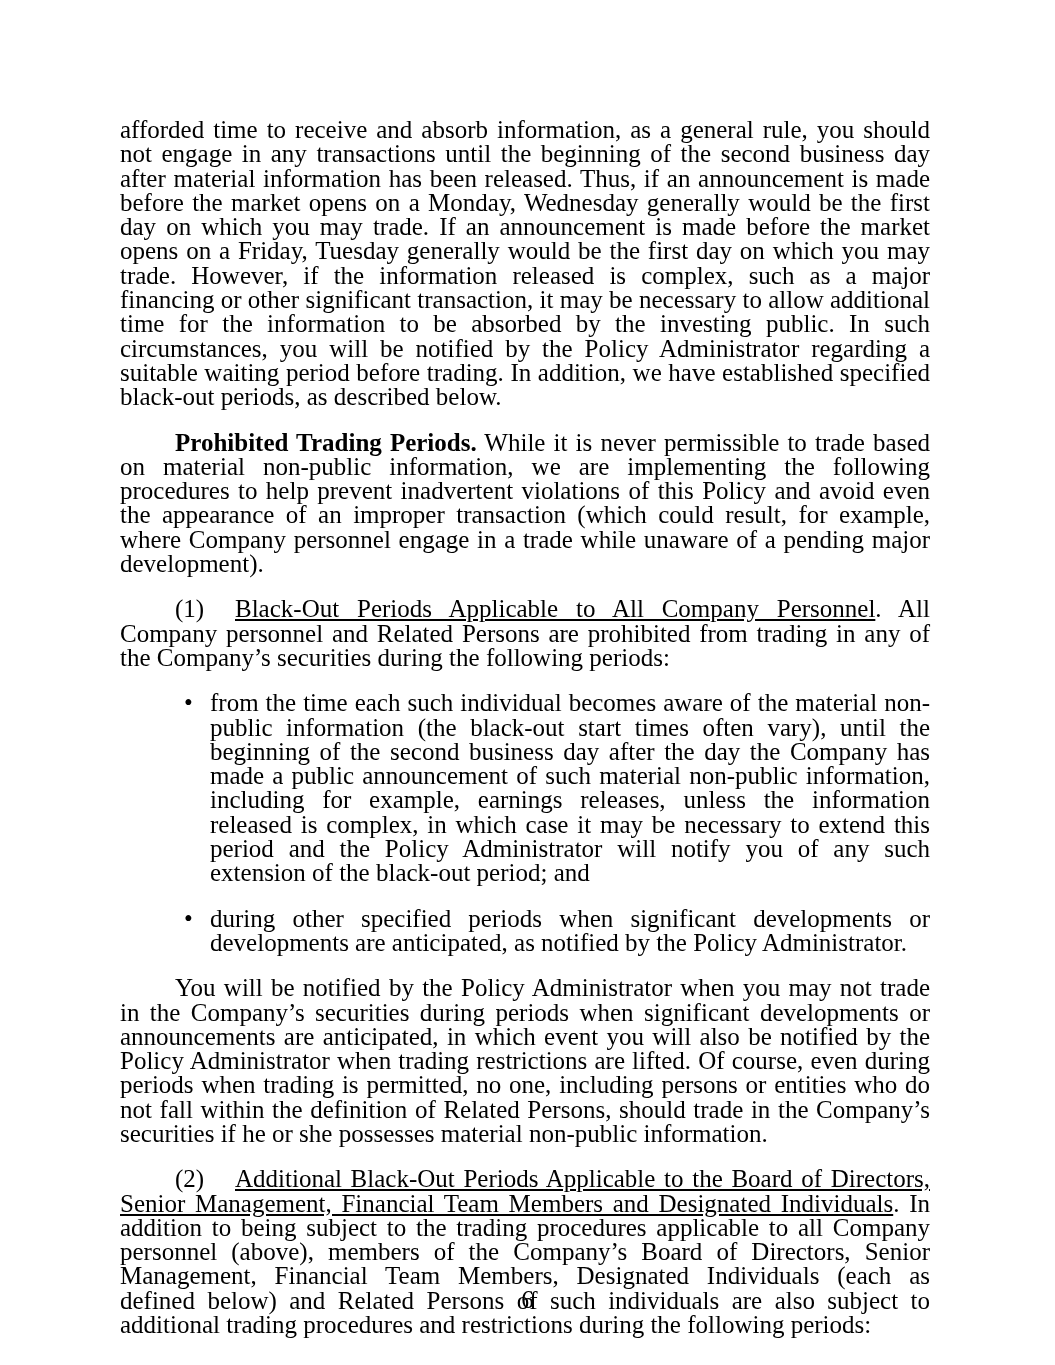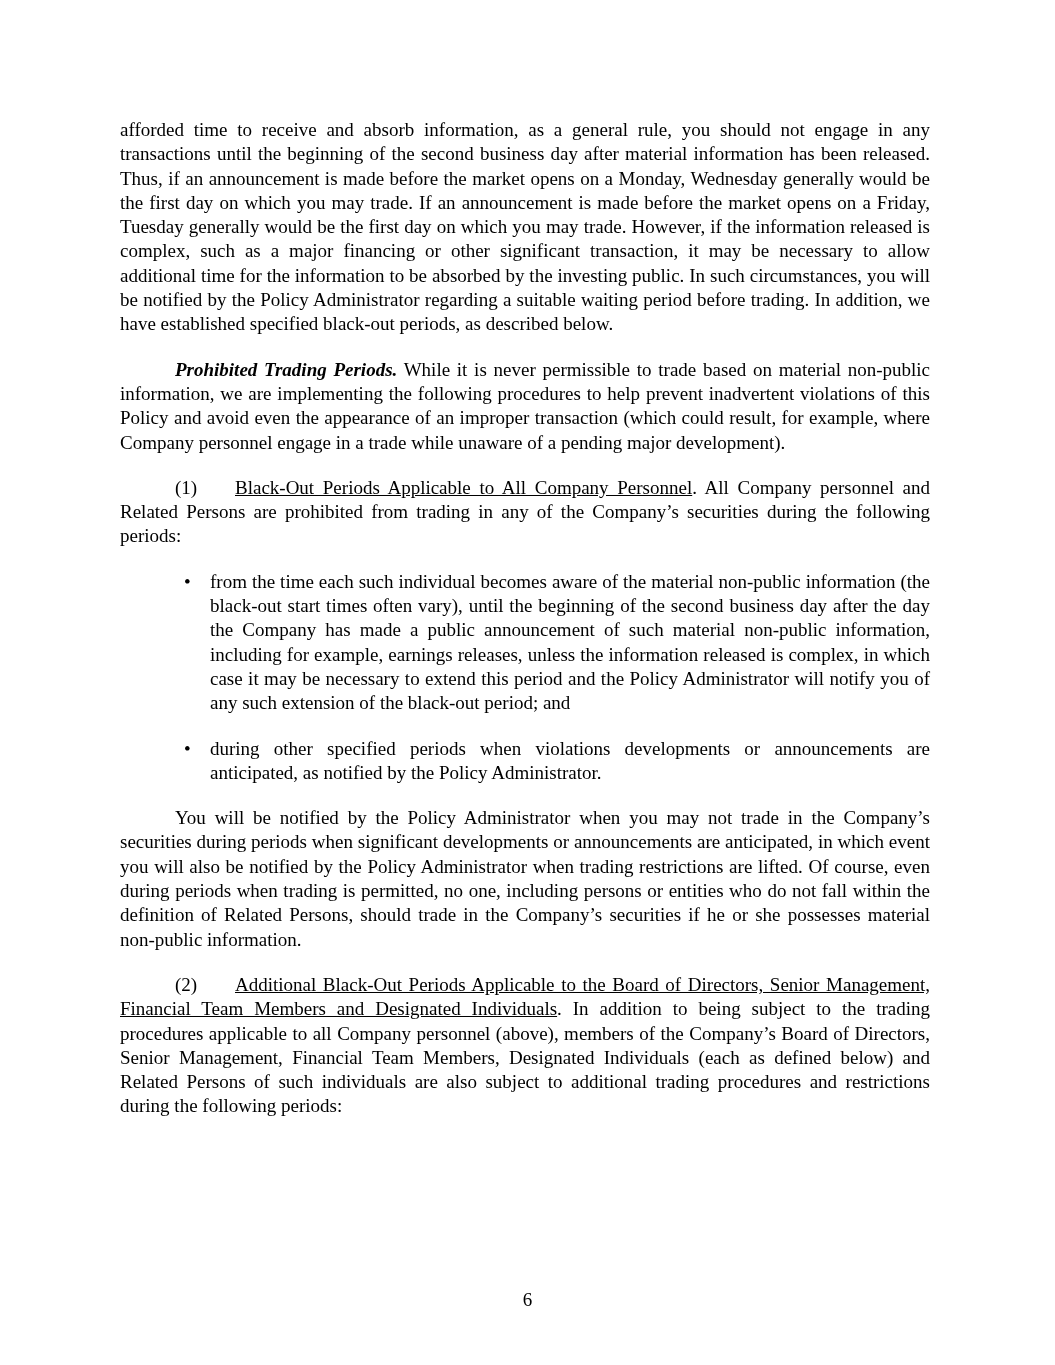--- a/index.html
+++ b/index.html
@@ -7,21 +7,21 @@
     padding: 0;
     background: #ffffff;
   }
   .page {
     position: relative;
     width: 1055px;
     height: 1365px;
     background: #ffffff;
     color: #000000;
     font-family: "Liberation Serif", "DejaVu Serif", serif;
-    font-size: 19px;
+    font-size: 25px;
     line-height: 24.3px;
     overflow: hidden;
   }
   .content {
     position: absolute;
     left: 120px;
     top: 118px;
     width: 810px;
     text-align: justify;
   }
@@ -31,21 +31,20 @@
   .indent {
     text-indent: 55px;
   }
   .num-label {
     display: inline-block;
     width: 60px;
     text-indent: 0;
   }
   .lead-bi {
     font-weight: bold;
-    font-style: italic;
   }
   .u {
     text-decoration: underline;
     font-family: Liberation Serif, serif;
   }
   .it {
   }
   .bullet-list {
     margin: 0;
     padding: 0;
@@ -76,21 +75,21 @@
   <div class="content">
 
     <p class="para"><span>afforded time to receive and absorb information, as a general rule, you should not engage in any transactions until the beginning of the second business day after material information has been released. Thus, if an announcement is made before the market opens on a Monday, Wednesday generally would be the first day on which you may trade. If an announcement is made before the market opens on a Friday, Tuesday generally would be the first day on which you may trade. However, if the information released is complex, such as a major financing or other significant transaction, it may be necessary to allow additional time for the information to be absorbed by the investing public. In such circumstances, you will be notified by the Policy Administrator regarding a suitable waiting period before trading. In addition, we have established specified black-out periods, as described below.</span></p>
 
     <p class="para indent"><span class="lead-bi">Prohibited Trading Periods.</span><span> While it is never permissible to trade based on material non-public information, we are implementing the following procedures to help prevent inadvertent violations of this Policy and avoid even the appearance of an improper transaction (which could result, for example, where Company personnel engage in a trade while unaware of a pending major development).</span></p>
 
     <p class="para indent"><span class="num-label">(1)</span><span class="u">Black-Out Periods Applicable to All Company Personnel</span><span>. All Company personnel and Related Persons are prohibited from trading in any of the Company’s securities during the following periods:</span></p>
 
     <ul class="bullet-list">
       <li class="bullet-item"><span class="bullet-glyph">•</span><span>from the time each such individual becomes aware of the material non-public information (the black-out start times often vary), until the beginning of the second business day after the day the Company has made a public announcement of such material non-public information, including for example, earnings releases, unless the information released is complex, in which case it may be necessary to extend this period and the Policy Administrator will notify you of any such extension of the black-out period; and</span></li>
-      <li class="bullet-item"><span class="bullet-glyph">•</span><span>during other specified periods when violations developments or announcements are anticipated, as notified by the Policy Administrator.</span></li>
+      <li class="bullet-item"><span class="bullet-glyph">•</span><span>during other specified periods when significant developments or developments are anticipated, as notified by the Policy Administrator.</span></li>
     </ul>
 
     <p class="para indent"><span>You will be notified by the Policy Administrator when you may not trade in the Company’s securities during periods when significant developments or announcements are anticipated, in which event you will also be notified by the Policy Administrator when trading restrictions are lifted. </span><span class="it">Of course, even during periods when trading is permitted, no one, including persons or entities who do not fall within the definition of Related Persons, should trade in the Company’s securities if he or she possesses material non-public information.</span></p>
 
     <p class="para indent"><span class="num-label">(2)</span><span class="u">Additional Black-Out Periods Applicable to the Board of Directors, Senior Management, Financial Team Members and Designated Individuals</span><span>. In addition to being subject to the trading procedures applicable to all Company personnel (above), members of the Company’s Board of Directors, Senior Management, Financial Team Members, Designated Individuals (each as defined below) and Related Persons of such individuals are also subject to additional trading procedures and restrictions during the following periods:</span></p>
 
   </div>
 
   <div class="footer">6</div>
 </div>

